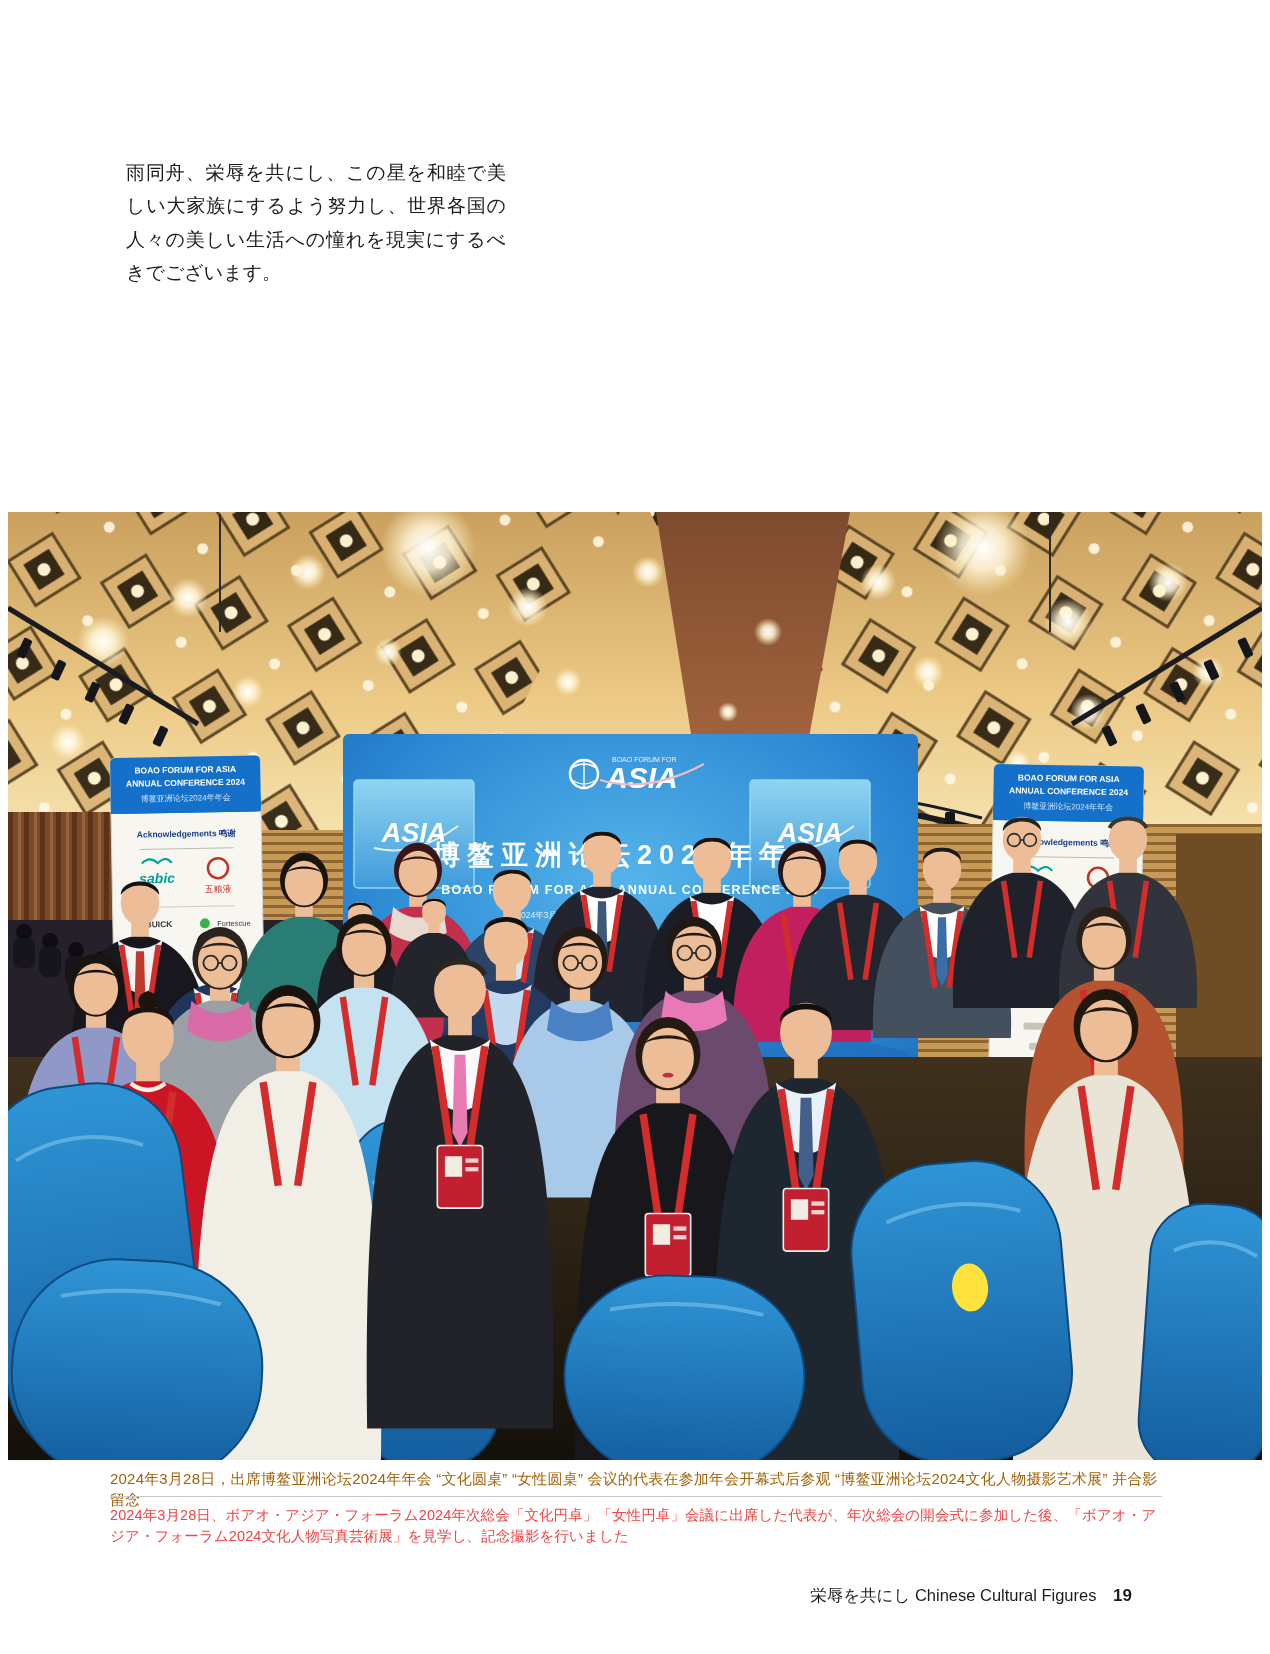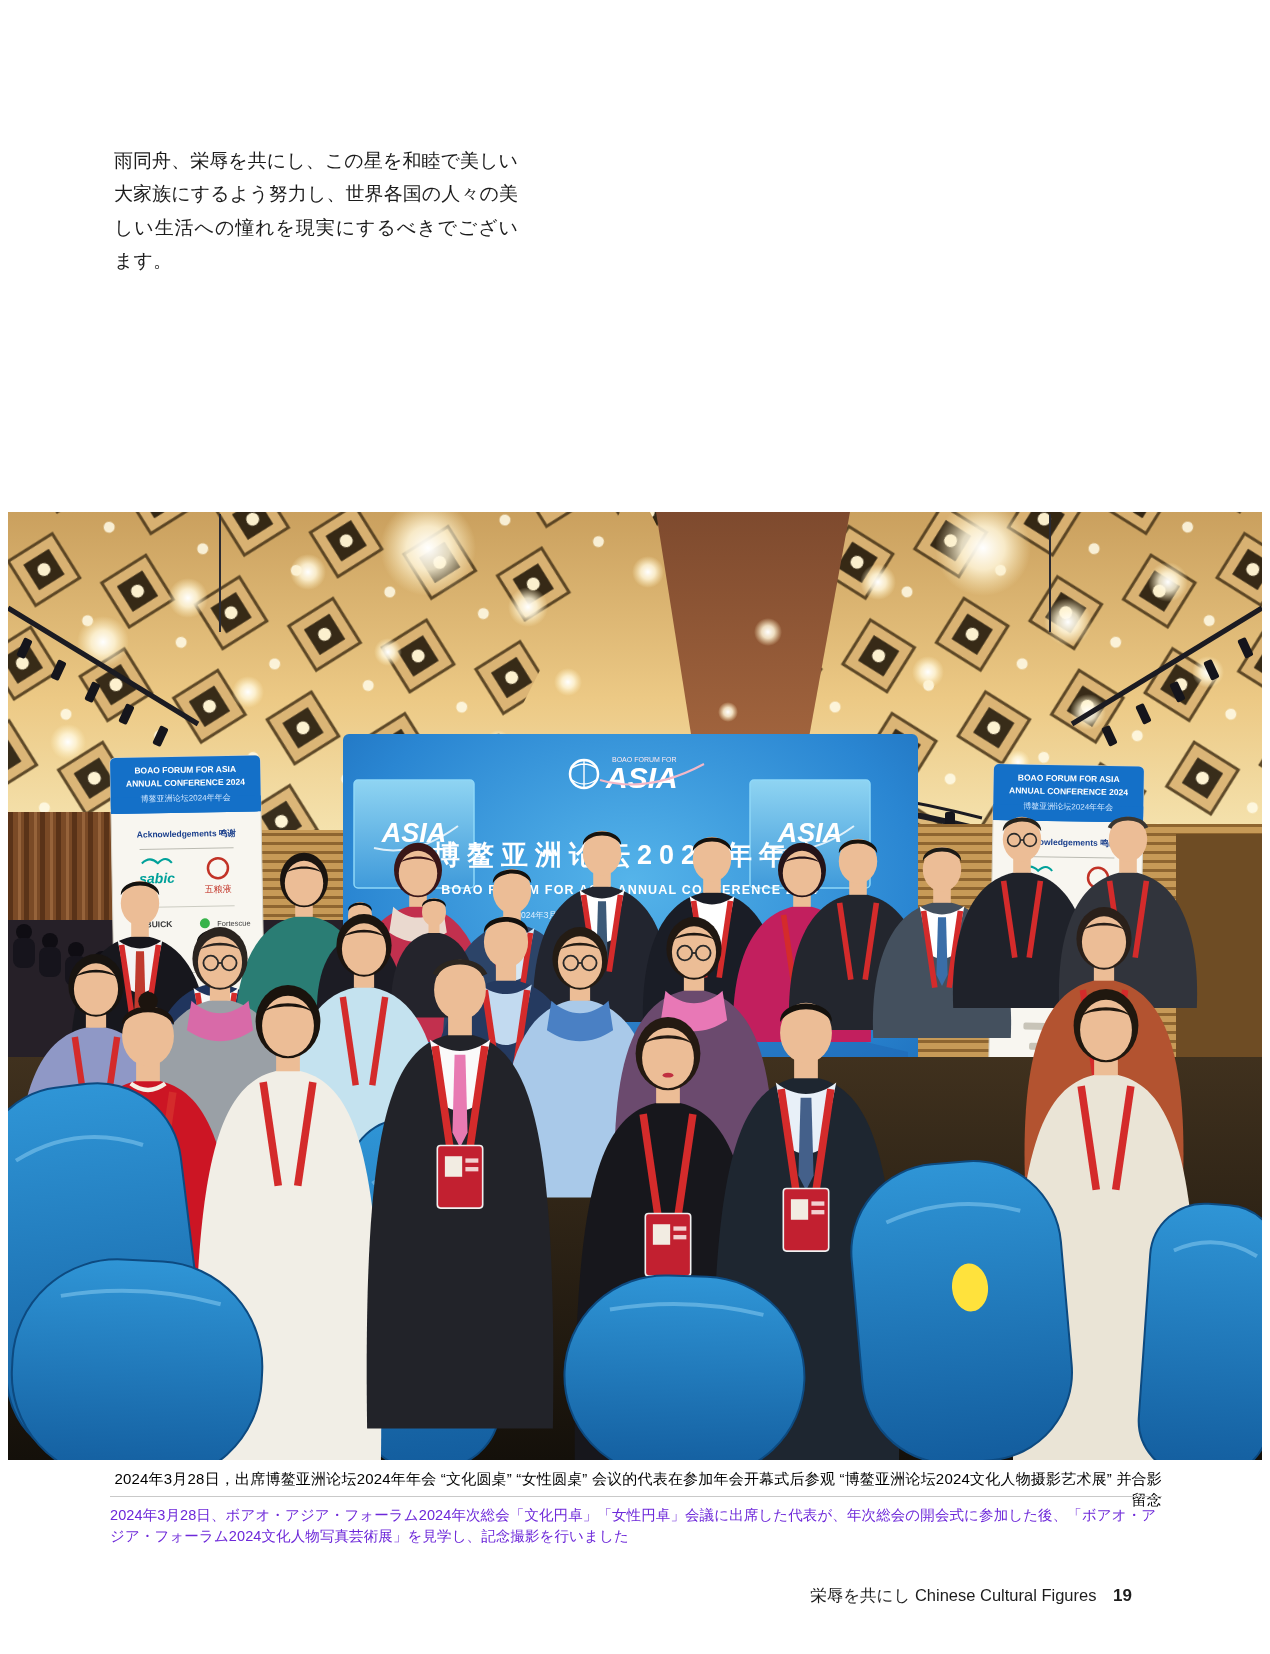--- a/index.html
+++ b/index.html
@@ -2,33 +2,33 @@
 <html><head>
 <meta charset="utf-8">
 <style>
   html,body{margin:0;padding:0;background:#ffffff;}
   .page{position:relative;width:1270px;height:1654px;background:#ffffff;overflow:hidden;
         font-family:"Liberation Sans",sans-serif;}
   
   .cols{position:absolute;left:110px;top:140px;width:846px;display:flex;gap:17px;}
   .col{width:412px;font-family:"Liberation Serif","DejaVu Serif",serif;
        font-size:19px;line-height:33.4px;color:#1c1c1c;text-align:justify;}
-  .col p{margin:4px;}
+  .col p{margin:16px;}
   .col p.ind{text-indent:1.55em;}
   .endstar{color:#e8131c;font-size:19px;padding-left:2px;}
   
   .photo{position:absolute;left:8px;top:512px;width:1254px;height:948px;background:#d8c090;}
   .photo svg{display:block;width:100%;height:100%;}
   .photo text{font-family:"Liberation Sans","DejaVu Sans",sans-serif;}
   
   .cap-cn{position:absolute;left:110px;top:1468px;width:1052px;
-          font-size:15px;line-height:21px;color:#000000;letter-spacing:.2px;text-align:right;}
+          font-size:15px;line-height:21px;color:#a16207;letter-spacing:.2px;}
   .cap-rule{position:absolute;left:110px;top:1496px;width:1052px;height:1px;background:#c9c9c9;}
   .cap-jp{position:absolute;left:110px;top:1505px;width:1052px;
-          font-size:14.5px;line-height:21px;color:#6d28d9;letter-spacing:.1px;}
+          font-size:14.5px;line-height:21px;color:#ef4444;letter-spacing:.1px;}
   
   .footer{position:absolute;right:138px;top:1585px;font-size:16.5px;color:#1d1d1d;}
   .footer .pageno{font-weight:bold;font-size:17px;margin-left:12px;}
 </style>
 </head>
 <body>
 
 <div class="page">
 
   <div class="cols">

